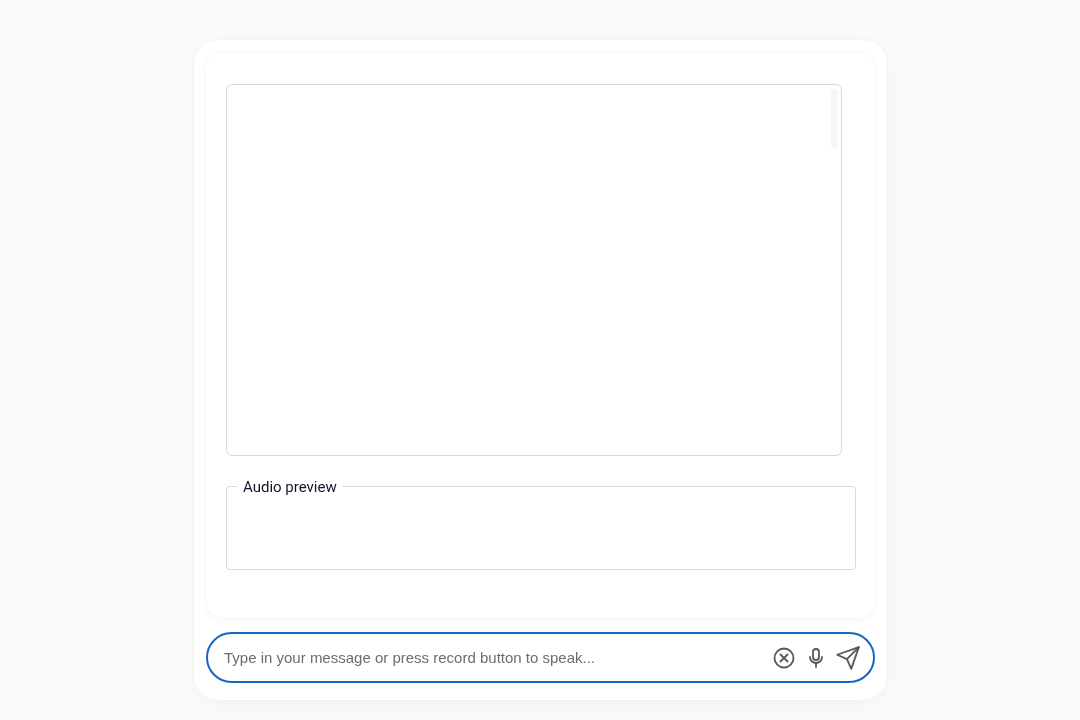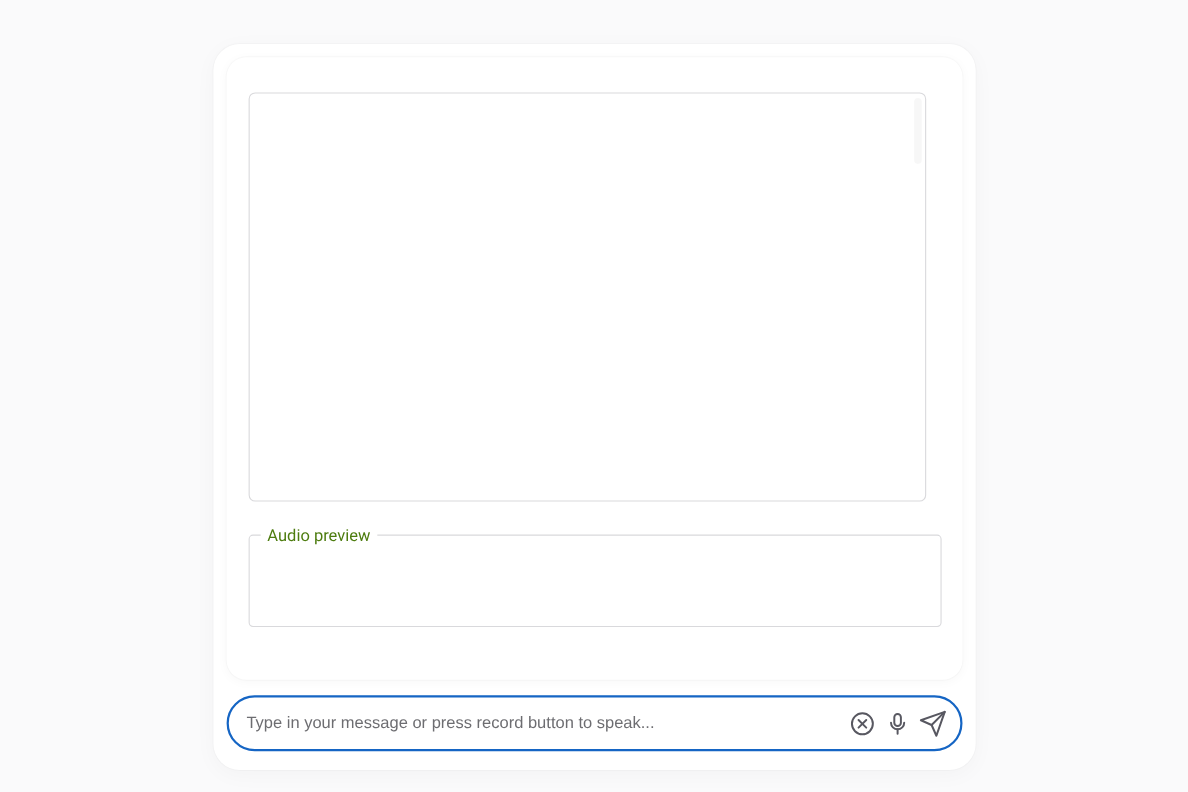--- a/index.html
+++ b/index.html
@@ -63,21 +63,21 @@
       border: 1px solid #d9d9dc;
       border-radius: 4px;
       background: #fff;
     }
     .audio-preview-label {
       position: absolute;
       left: 10px;
       top: -10px;
       background: #fff;
       padding: 0 6px;
-      color: #4d7c0f;
+      color: #0f172a;
       font-size: 15px;
       line-height: 20px;
     }
     .input-row {
       position: absolute;
       left: 12px;
       top: 592px;
       width: 669px;
       height: 51px;
       background: #fff;

